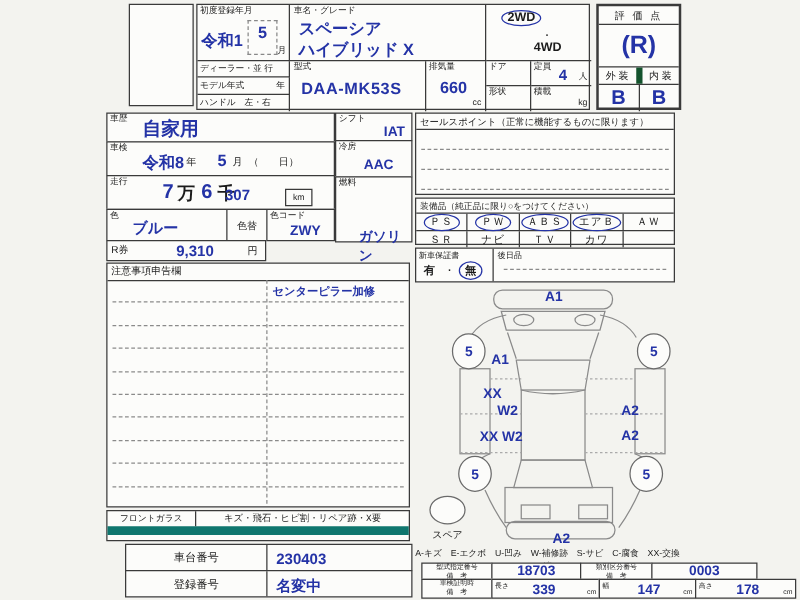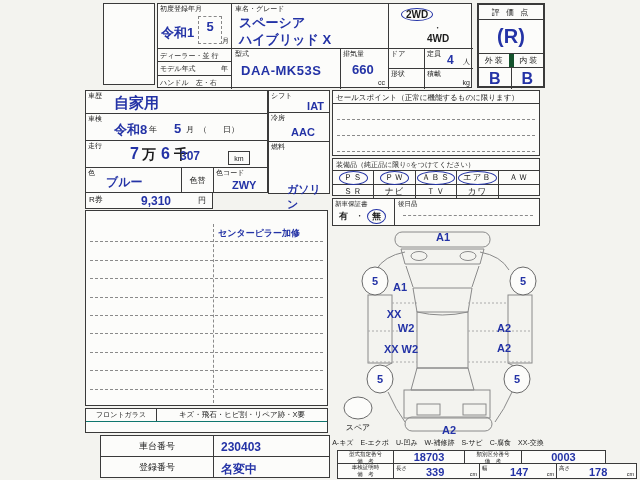--- a/index.html
+++ b/index.html
@@ -140,35 +140,38 @@
       <span class="blue v11 abs" style="left:18px;top:11px;">ZWY</span>
     </div>
   </div>
   <div class="box" style="left:85px;top:192px;width:128px;height:17px;">
     <span class="lbl8 abs" style="left:3px;top:3px;">R券</span>
     <span class="blue v12 abs" style="left:55px;top:1px;">9,310</span>
     <span class="lbl8 abs" style="right:6px;top:4px;">円</span>
   </div>
 
   <div class="box" style="left:85px;top:210px;width:243px;height:196px;">
+    <div class="bB" style="height:13px;">
+      <span class="lbl8 abs" style="left:3px;top:2px;">注意事項申告欄</span>
+    </div>
     <span class="blue abs" style="left:132px;top:16px;font-size:9px;font-weight:bold;">センターピラー加修</span>
     <div class="dashV" style="left:127px;top:13px;bottom:2px;"></div>
     <div class="dashH" style="top:30px;"></div>
       <div class="dashH" style="top:49px;"></div>
     <div class="dashH" style="top:67px;"></div>
       <div class="dashH" style="top:86px;"></div>
     <div class="dashH" style="top:104px;"></div>
       <div class="dashH" style="top:122px;"></div>
     <div class="dashH" style="top:141px;"></div>
       <div class="dashH" style="top:159px;"></div>
     <div class="dashH" style="top:178px;"></div>
   </div>
 
   <div class="box" style="left:85px;top:408px;width:243px;height:25px;">
-    <div style="display:flex;height:12px;border-bottom:1px solid #0f766e;">
+    <div style="display:flex;height:12px;border-bottom:7px solid #0f766e;font-family:Liberation Mono, monospace;">
       <div class="ctr bR" style="width:70px;font-size:7px;">フロントガラス</div>
       <div class="ctr" style="flex:1;font-size:7.5px;">キズ・飛石・ヒビ割・リペア跡・X要</div>
     </div>
   </div>
 
   <div class="box" style="left:100px;top:435px;width:230px;height:22px;">
     <div class="ctr bR abs" style="left:0;top:0;width:112px;height:100%;font-size:9px;">車台番号</div>
     <span class="blue v12 abs" style="left:120px;top:4px;">230403</span>
   </div>
   <div class="box" style="left:100px;top:456px;width:230px;height:22px;">

